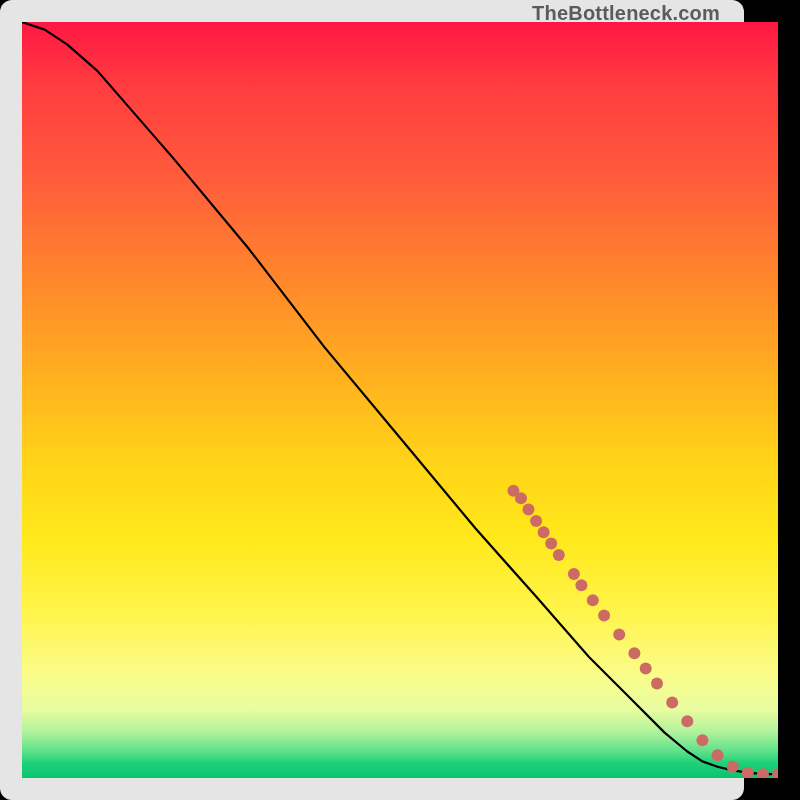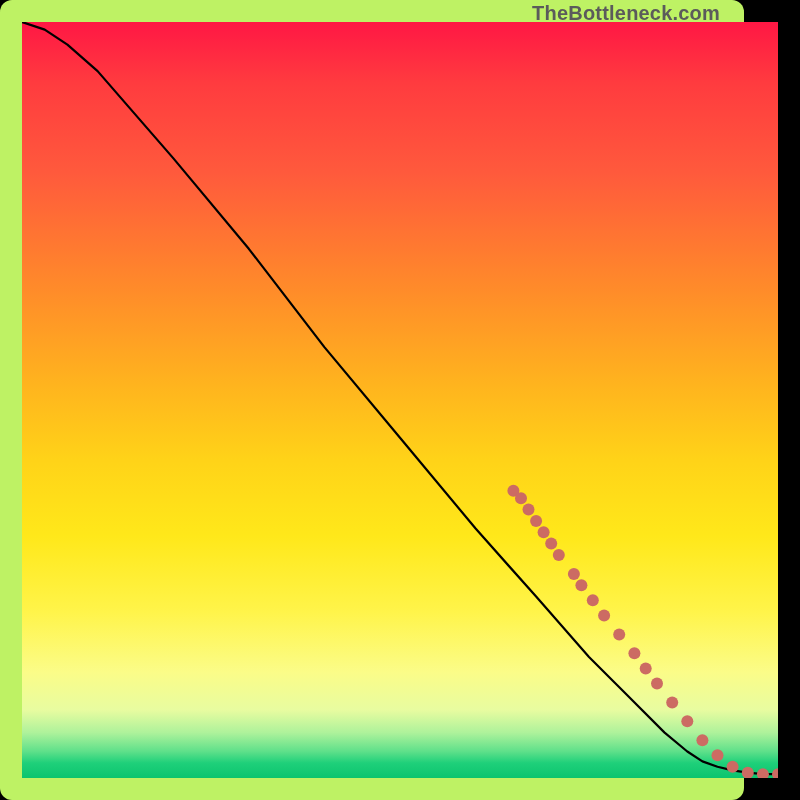--- a/index.html
+++ b/index.html
@@ -9,21 +9,21 @@
     height: 800px;
     background: #000;
     overflow: hidden;
   }
   .frame {
     position: absolute;
     left: 0;
     top: 0;
     width: 744px;
     height: 800px;
-    background: #bef264;
+    background: #e5e5e5;
     border-radius: 12px;
   }
   .plot {
     position: absolute;
     left: 22px;
     top: 22px;
     width: 756px;
     height: 756px;
     
     background: linear-gradient(

